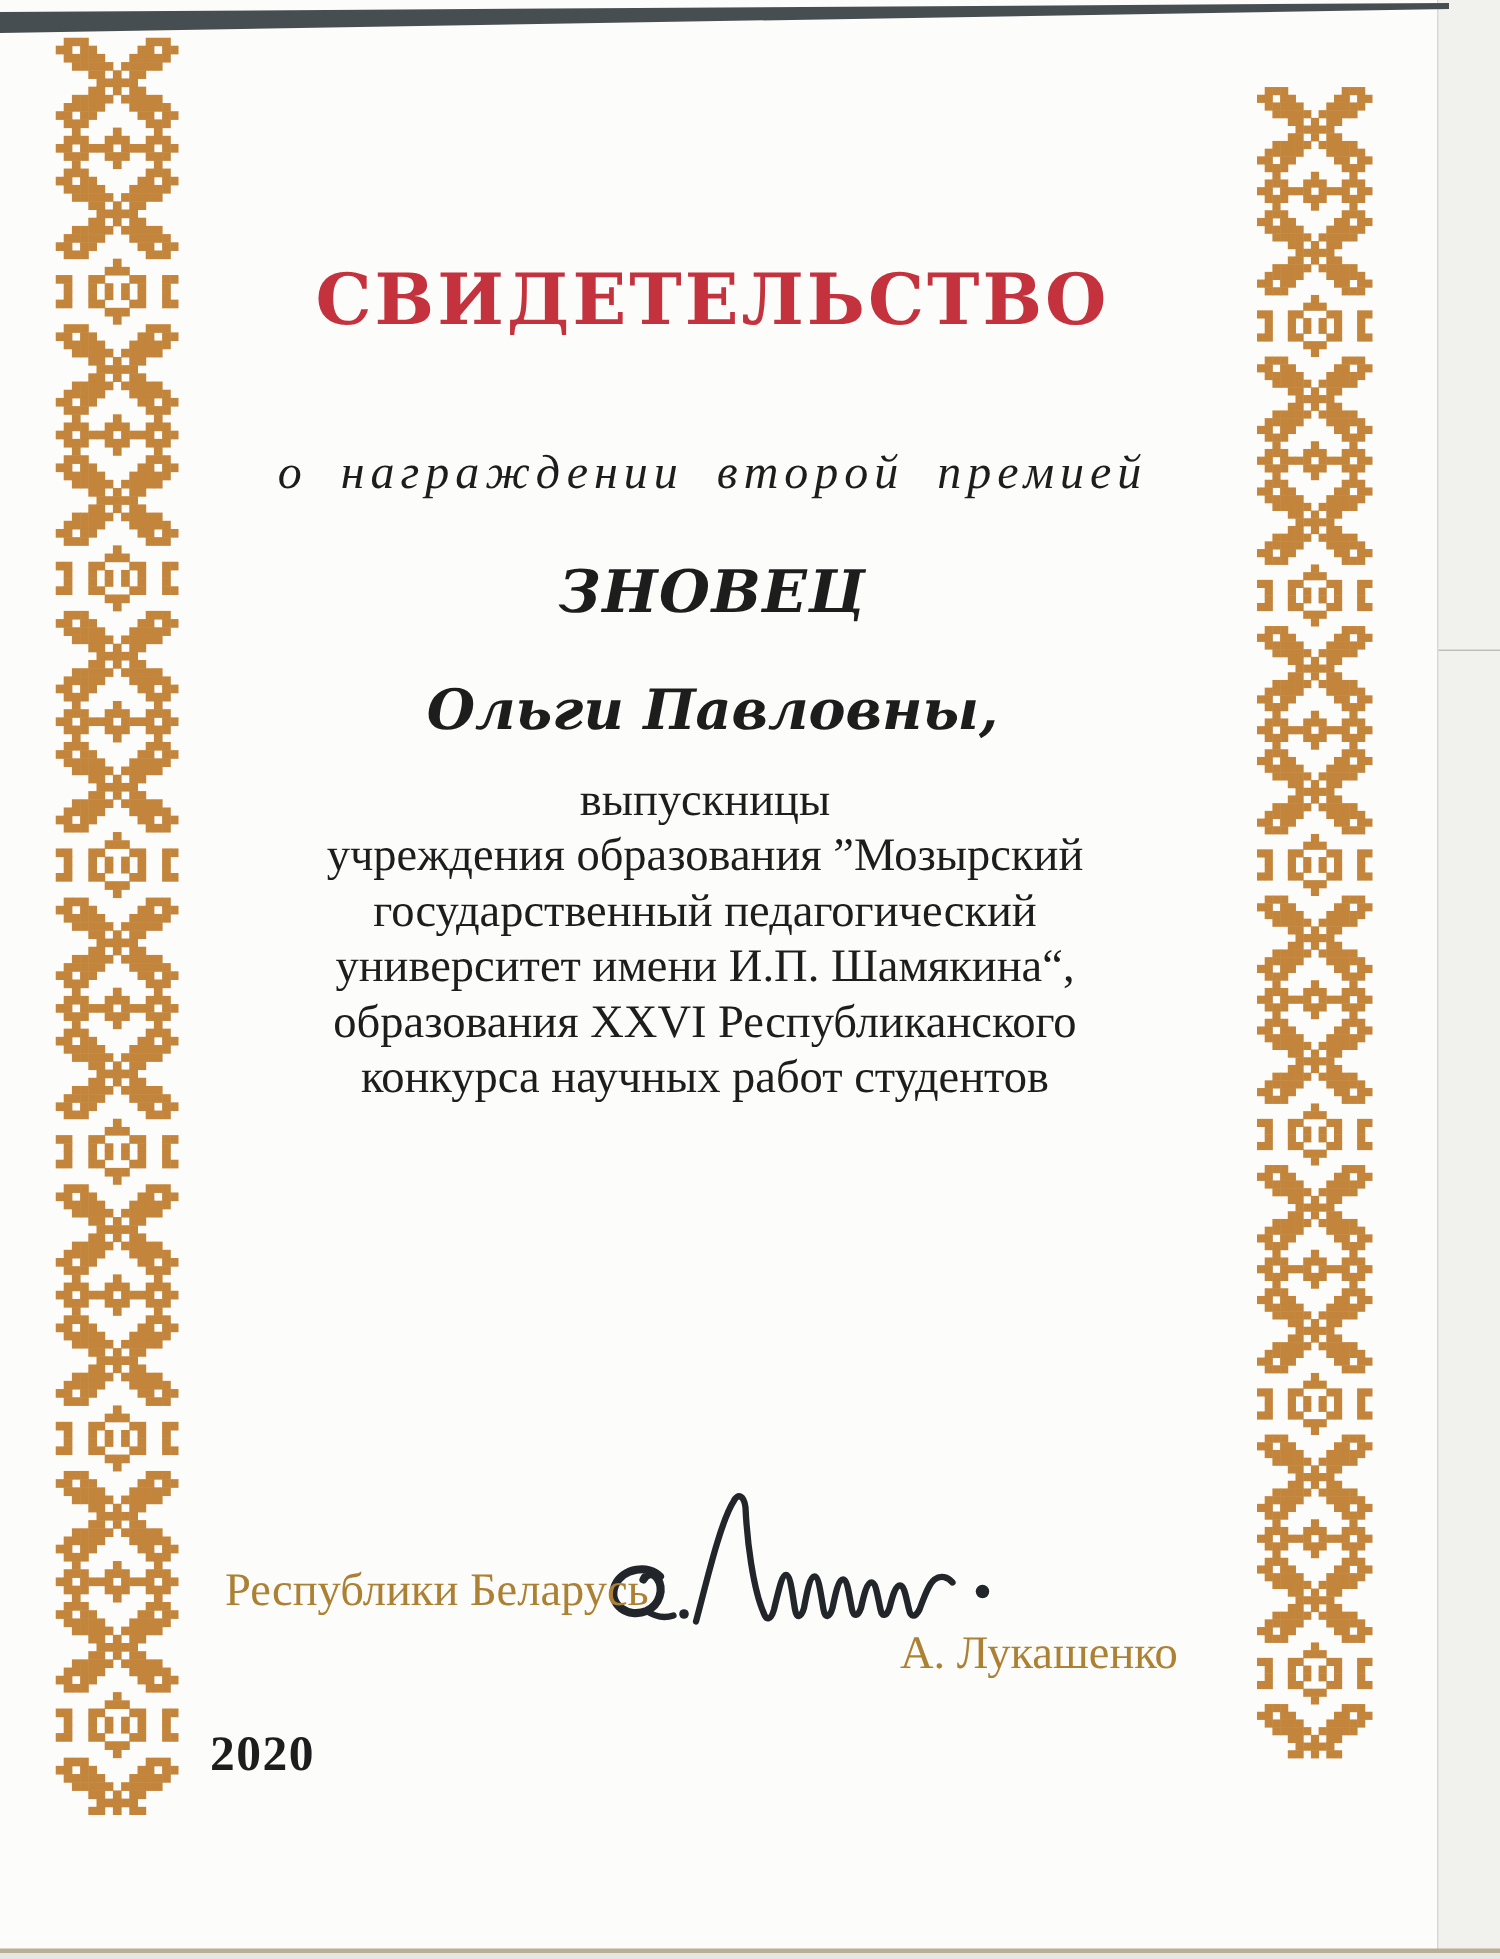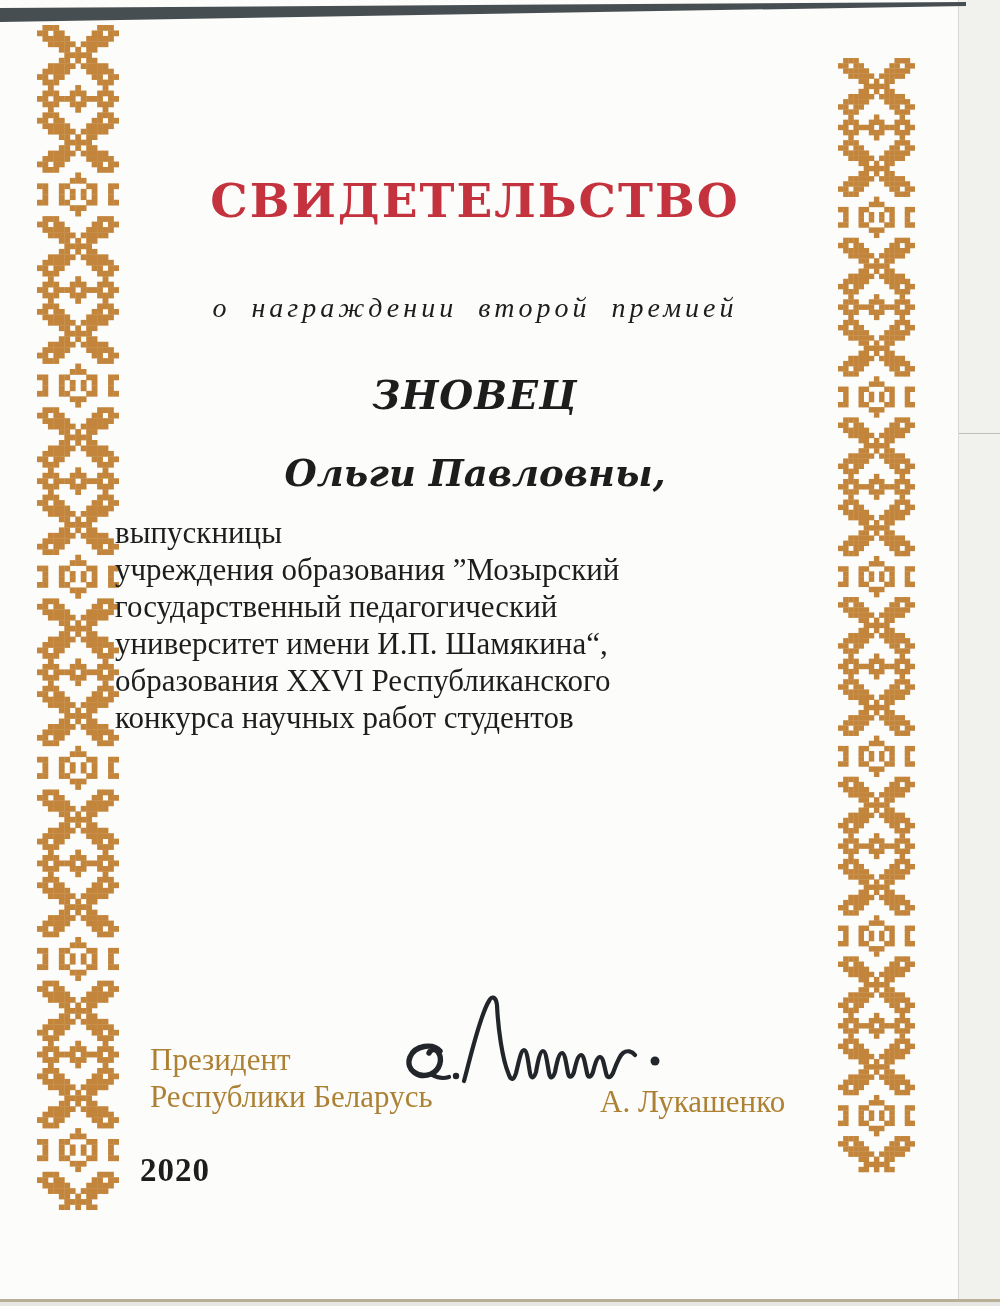--- a/index.html
+++ b/index.html
@@ -33,38 +33,38 @@
   #orn-right{left:838px;top:21px;width:77px;height:1188px;}
   
   .title{
     position:absolute;left:120px;top:142px;width:710px;text-align:center;
     font-family:"DejaVu Serif", serif;
     font-size:47px;font-weight:bold;letter-spacing:2px;
     color:var(--title_red,#c4323e);
   }
   .subtitle{
     position:absolute;left:120px;top:264px;width:710px;text-align:center;
-    font-size:28px;font-style:italic;letter-spacing:4px;word-spacing:10px;
+    font-size:32px;font-style:italic;letter-spacing:4px;word-spacing:10px;
     color:var(--text_black,#1d1d1d);
   }
   .surname{
     position:absolute;left:120px;top:372px;width:710px;text-align:center;
     font-family:"DejaVu Serif", serif;
     font-size:39px;font-weight:bold;font-style:italic;letter-spacing:1px;
     color:var(--text_black,#1d1d1d);
   }
   .givenname{
     position:absolute;left:120px;top:403px;width:710px;text-align:center;
     font-family:"DejaVu Serif", serif;
     font-size:37px;font-weight:bold;font-style:italic;
     color:var(--text_black,#1d1d1d);
     margin-top:48px;
   }
   .body-block{
-    position:absolute;left:115px;top:514px;width:710px;text-align:left;
+    position:absolute;left:115px;top:514px;width:710px;text-align:center;
     font-size:31px;line-height:37px;
     color:var(--text_black,#1d1d1d);
   }
   .sig-svg{position:absolute;left:393px;top:993px;width:280px;height:100px;}
   .sig-svg path{fill:none;stroke:var(--ink,#22262a);stroke-linecap:round;stroke-linejoin:round;}
   .sig-svg .s-main{stroke-width:4.2px;}
   .sig-svg .s-oval{stroke-width:5.4px;}
   .sig-svg circle{fill:var(--ink,#22262a);}
   .official{
     position:absolute;left:150px;top:1041px;width:420px;
@@ -3093,21 +3093,20 @@
       C 195 85, 198 85, 200 79
       C 202 71, 204 64, 207 64
       C 210 64, 211 72, 213 80
       C 214 85, 217 86, 220 80
       C 223 72, 226 63, 230 60
       C 234 57, 239 58, 242 62"></path>
     <circle cx="262" cy="68" r="4.5"></circle>
   </svg>
 
   <div class="official">
-    <div>Президент</div>
     <div>Республики Беларусь</div>
   </div>
 
   <div class="signatory">А. Лукашенко</div>
 
   <div class="year">2020</div>
 
   <div class="bottom-edge-line"></div>
   <div class="bottom-strip"></div>
 </div>

